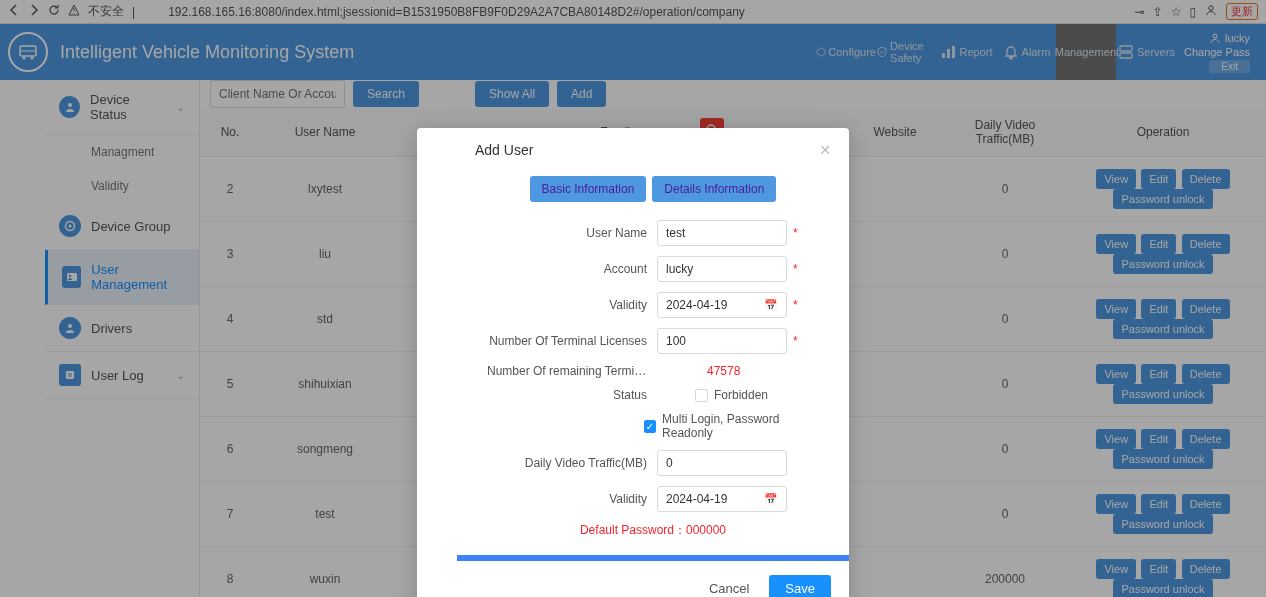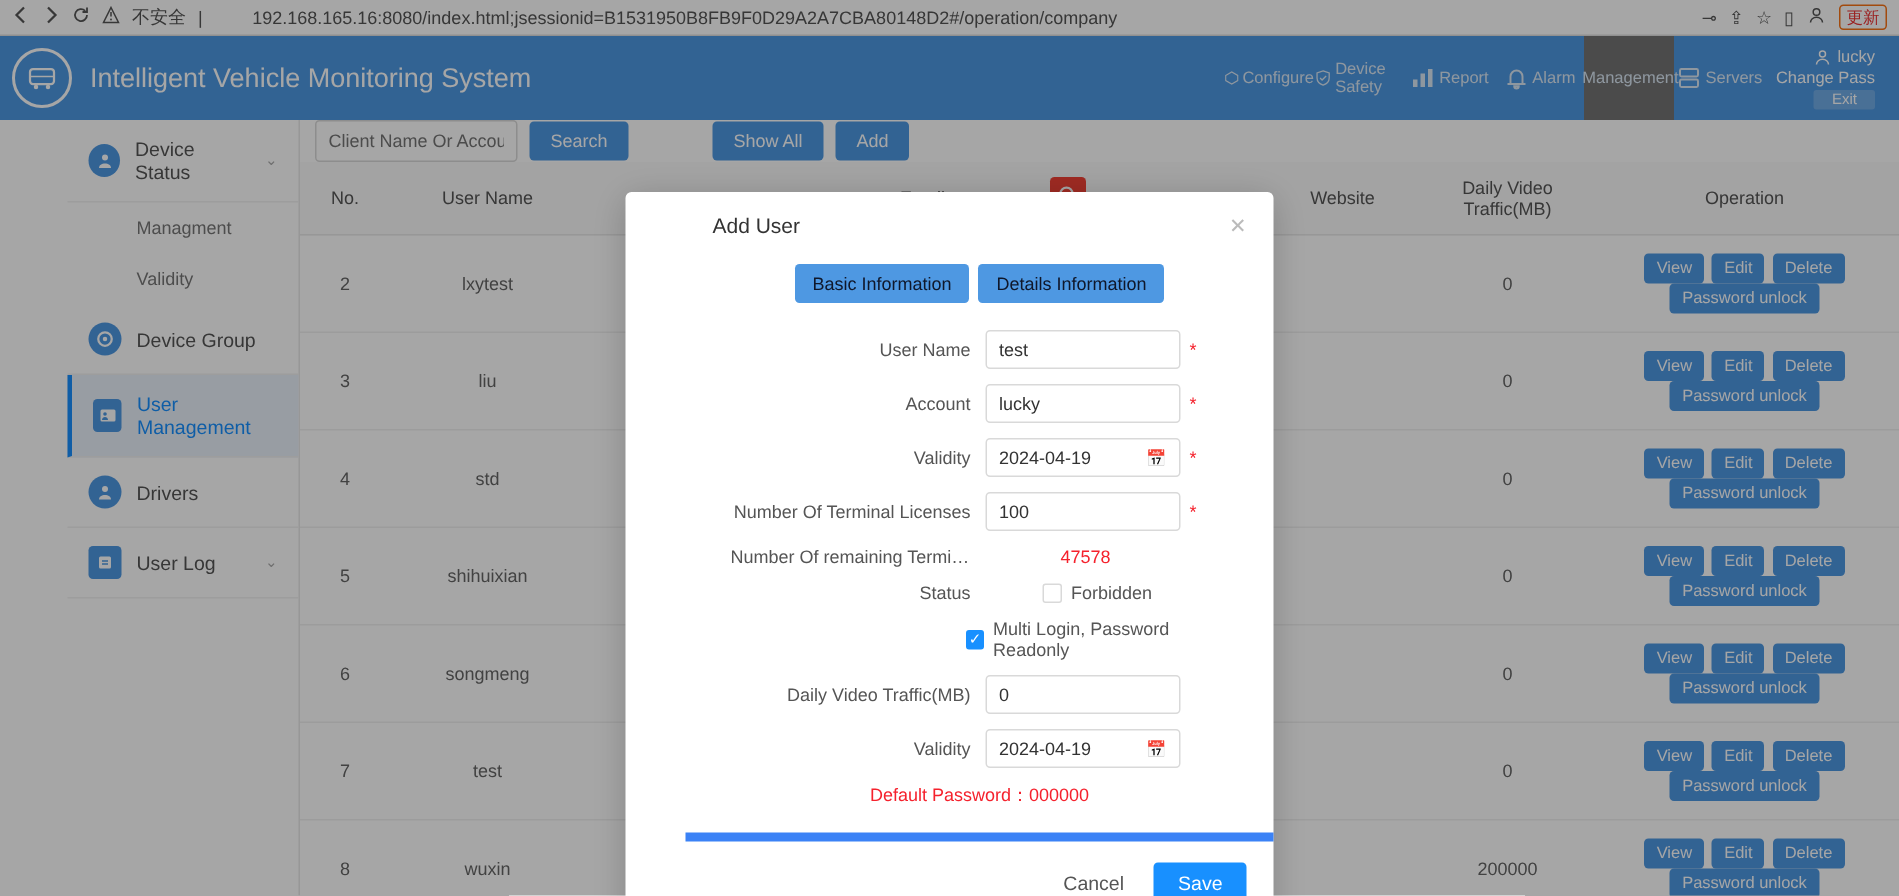--- a/index.html
+++ b/index.html
@@ -41,21 +41,21 @@
 .table td { padding:12px 6px; text-align:center; color:#666; border-bottom:1px solid #f0f0f0; }
 .op-btn { background:#4e98e2; color:#fff; border:none; border-radius:3px; padding:4px 8px; font-size:11px; cursor:pointer; margin:0 1px; }
 
 .overlay { position:fixed; inset:0; background:rgba(0,0,0,.35); display:flex; align-items:flex-start; justify-content:center; padding-top:128px; }
 .modal { width:432px; background:#fff; border-radius:4px; box-shadow:0 4px 24px rgba(0,0,0,.2);padding-left:40px; }
 .modal-header { display:flex; align-items:center; justify-content:space-between; padding:14px 18px; }
 .modal-header h3 { font-size:14px; font-weight:500; color:#333; }
 .close-x { font-size:14px; color:#bbb; cursor:pointer; }
 .modal-body { padding:4px 30px 16px; }
 .tab-row { display:flex; justify-content:center; gap:6px; margin-bottom:18px; }
-.tab-btn { background:#4e98e2; color:#0f172a; border:none; border-radius:3px; padding:6px 12px; font-size:12px; cursor:pointer; }
+.tab-btn { background:#4e98e2; color:#4c1d95; border:none; border-radius:3px; padding:6px 12px; font-size:12px; cursor:pointer; }
 .form-row { display:flex; align-items:center; margin-bottom:10px; }
 .form-label { width:170px; text-align:right; font-size:12px; color:#555; padding-right:10px; white-space:nowrap; overflow:hidden; text-overflow:ellipsis; }
 .form-input { width:130px; height:26px; border:1px solid #d9d9d9; border-radius:3px; padding:0 8px; font-size:12px; color:#333; display:flex; align-items:center; justify-content:space-between; }
 .form-input input { border:none; outline:none; width:100%; font-size:12px; color:#333; }
 .req { color:#f5222d; margin-left:6px; font-size:12px; }
 .static-val { font-size:12px; padding-left:50px; }
 .chk-row { display:flex; align-items:center; gap:6px; font-size:12px; color:#555; }
 .chk { width:13px; height:13px; border:1px solid #d9d9d9; border-radius:2px; display:inline-flex; align-items:center; justify-content:center; }
 .chk.checked { background:#1890ff; border-color:#1890ff; color:#fff; font-size:10px; }
 .default-pw { text-align:center; color:#f5222d; font-size:12px; margin-top:6px; }

